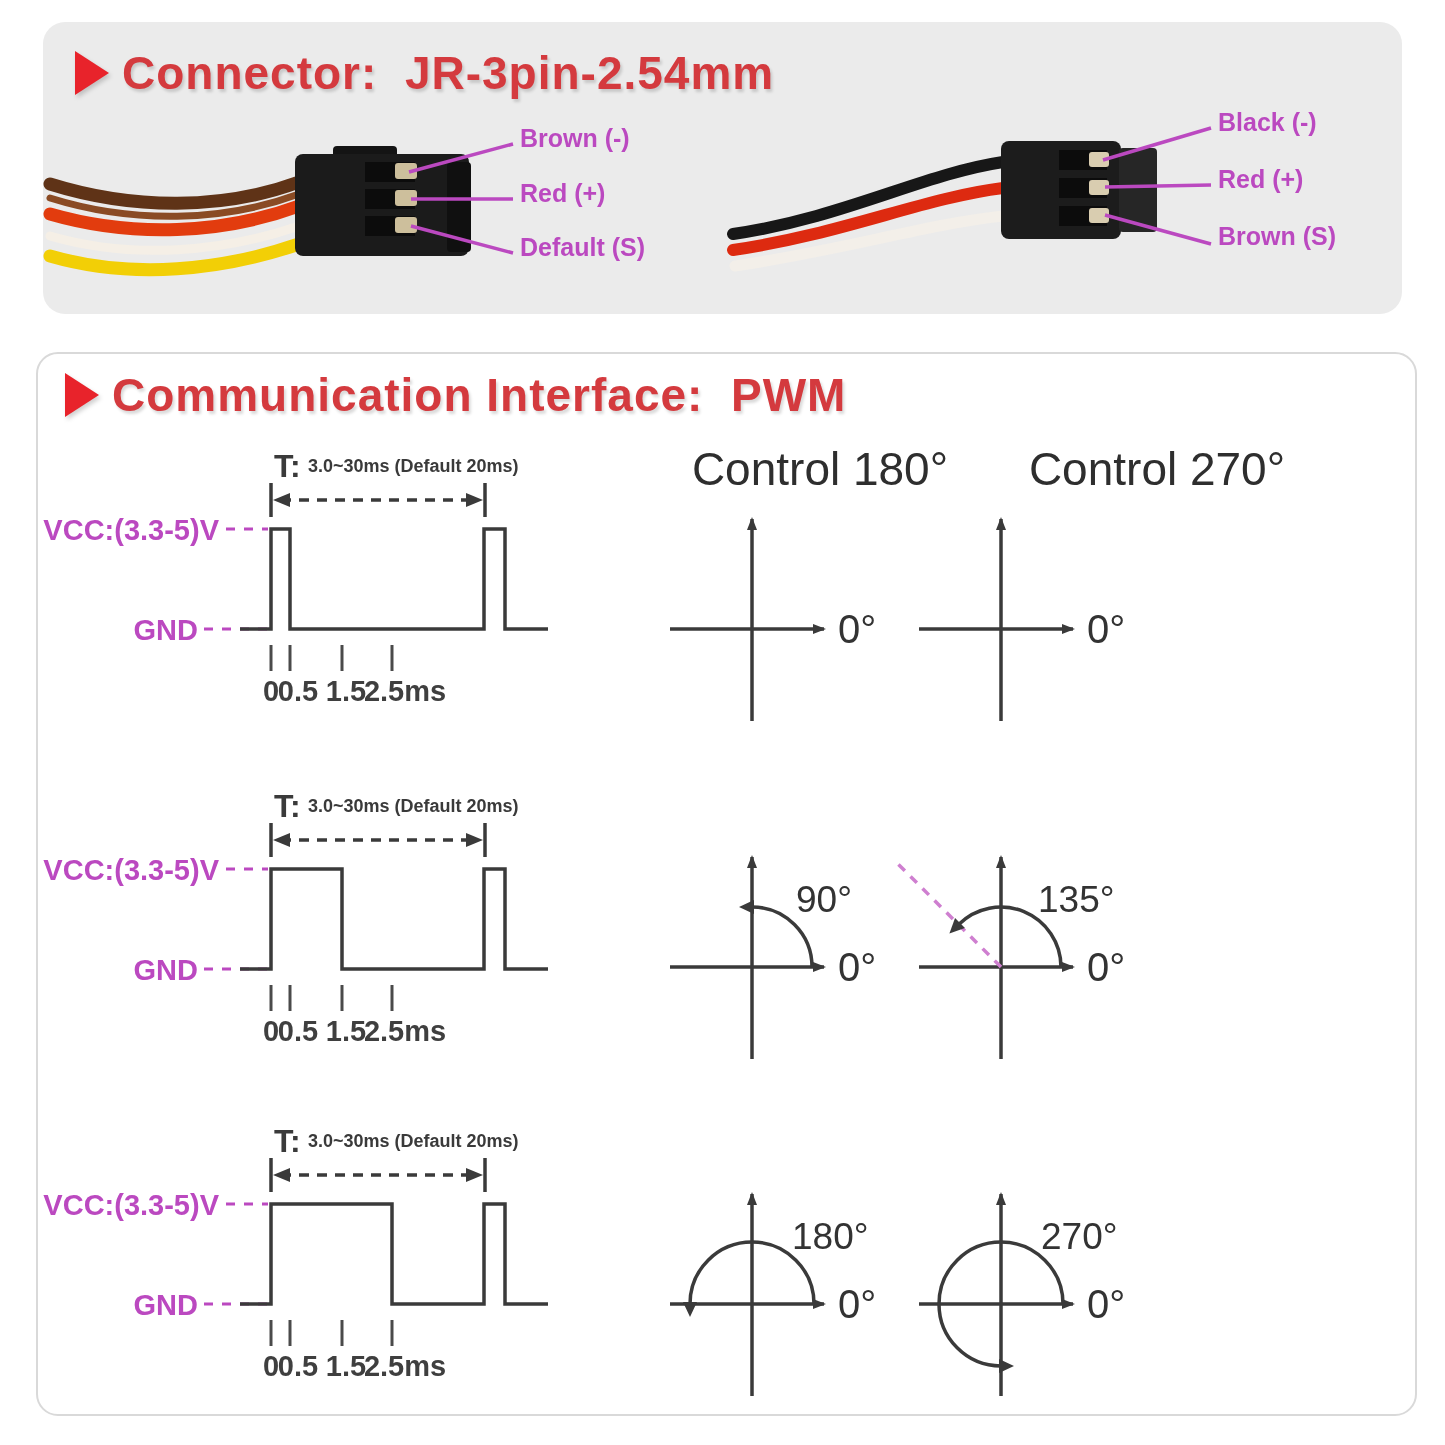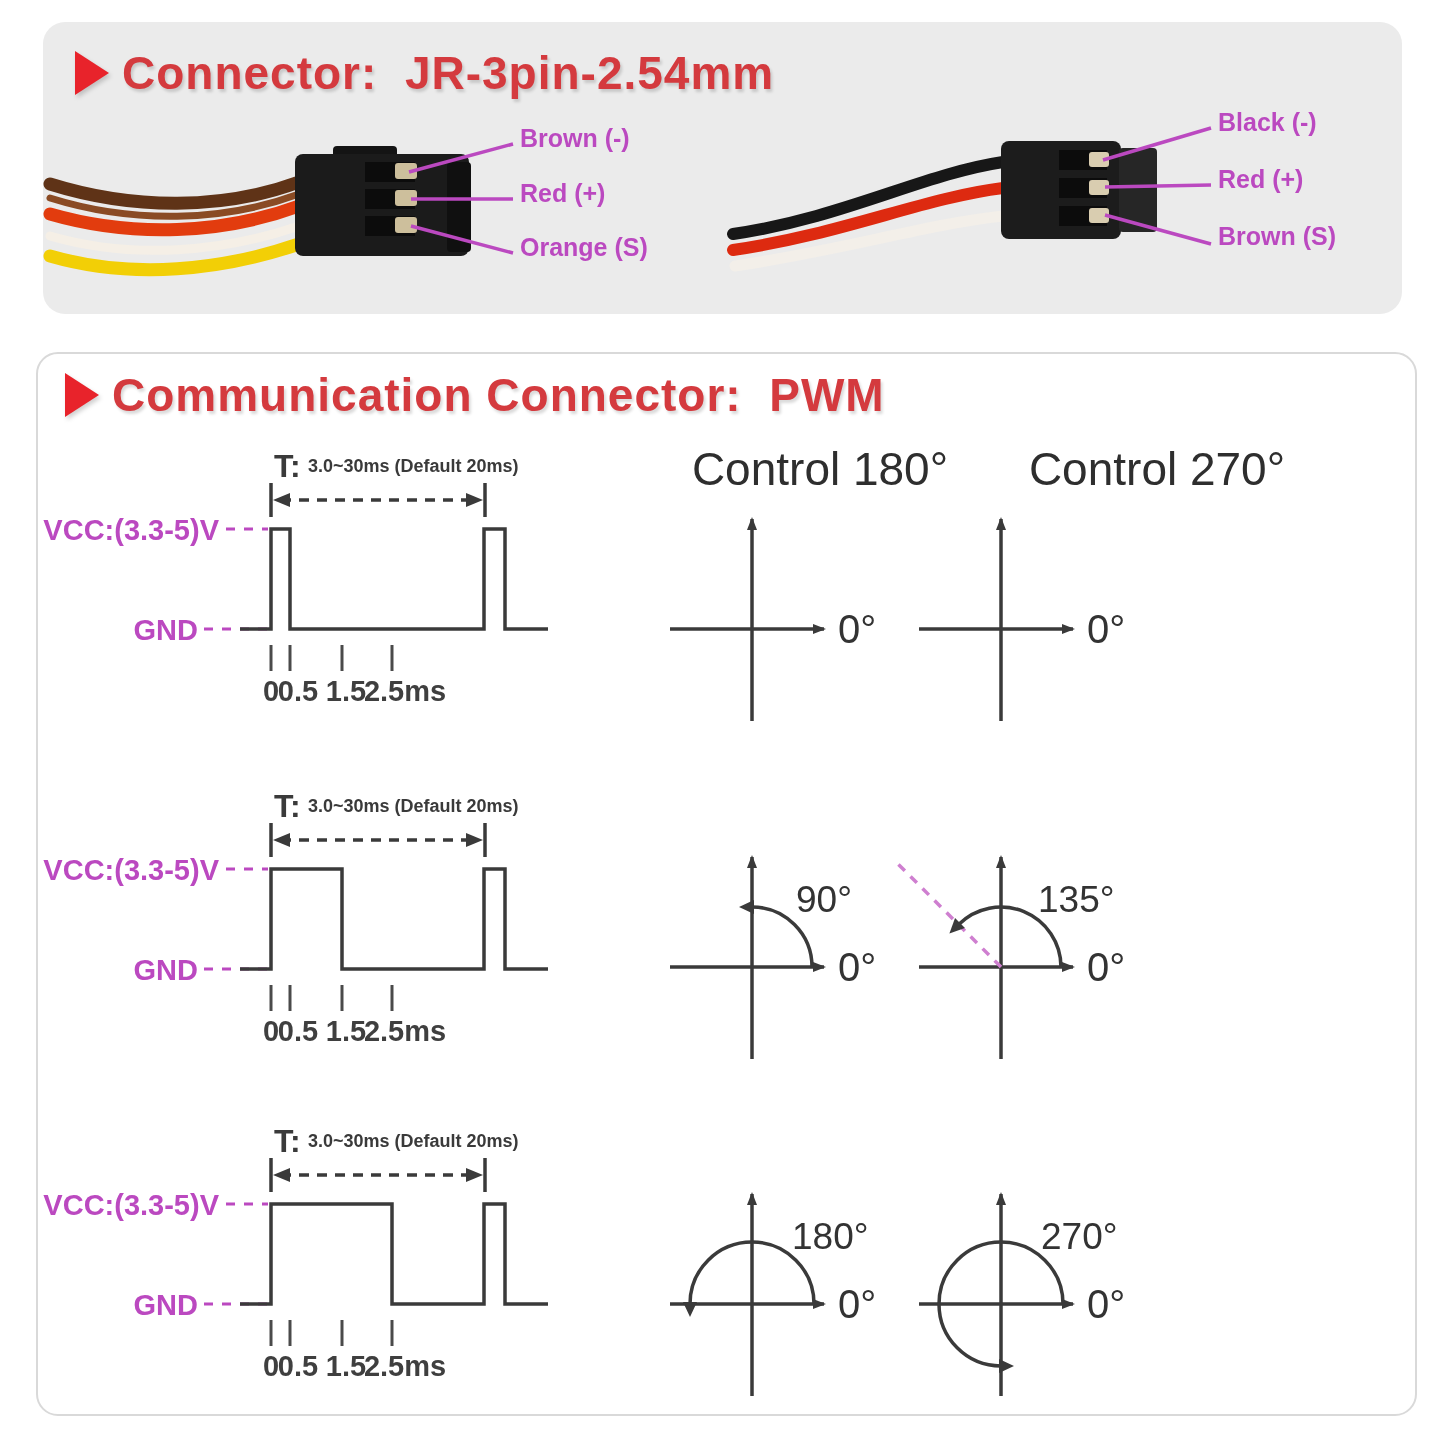--- a/index.html
+++ b/index.html
@@ -66,30 +66,30 @@
       <rect x="1046" y="158" width="20" height="15" rx="3" fill="#d9cdb0"></rect>
       <rect x="1046" y="186" width="20" height="15" rx="3" fill="#d9cdb0"></rect>
       <line x1="1060" y1="138" x2="1168" y2="106" stroke="#bb49c0" stroke-width="3.5"></line>
       <line x1="1062" y1="165" x2="1168" y2="163" stroke="#bb49c0" stroke-width="3.5"></line>
       <line x1="1062" y1="193" x2="1168" y2="222" stroke="#bb49c0" stroke-width="3.5"></line>
     </g>
   </svg>
 
   <div class="wire-label" style="left:477px;top:102px;">Brown (-)</div>
   <div class="wire-label" style="left:477px;top:157px;">Red (+)</div>
-  <div class="wire-label" style="left:477px;top:211px;">Orange (S)</div>
+  <div class="wire-label" style="left:477px;top:211px;">Default (S)</div>
   <div class="wire-label" style="left:1175px;top:86px;text-align:right;">Black (-)</div>
   <div class="wire-label" style="left:1175px;top:143px;">Red (+)</div>
   <div class="wire-label" style="left:1175px;top:200px;">Brown (S)</div>
 </div>
 
 <div class="panel panel-bottom">
   <div class="title-row" style="left:27px;top:14px;">
     <span class="tri"></span>
-    <span class="title-text">Communication Connector:  PWM</span>
+    <span class="title-text">Communication Interface:  PWM</span>
   </div>
 
   <svg class="pwm-svg" width="1377" height="1060" viewBox="0 0 1377 1060">
     <defs>
       <marker id="ah" markerWidth="16" markerHeight="12" refX="11" refY="5" orient="auto" markerUnits="userSpaceOnUse">
         <path d="M0,0 L13,5 L0,10 z" fill="#3a3a3a"></path>
       </marker>
     </defs>
 
     <text class="col-header" x="782" y="131" text-anchor="middle">Control 180°</text>

